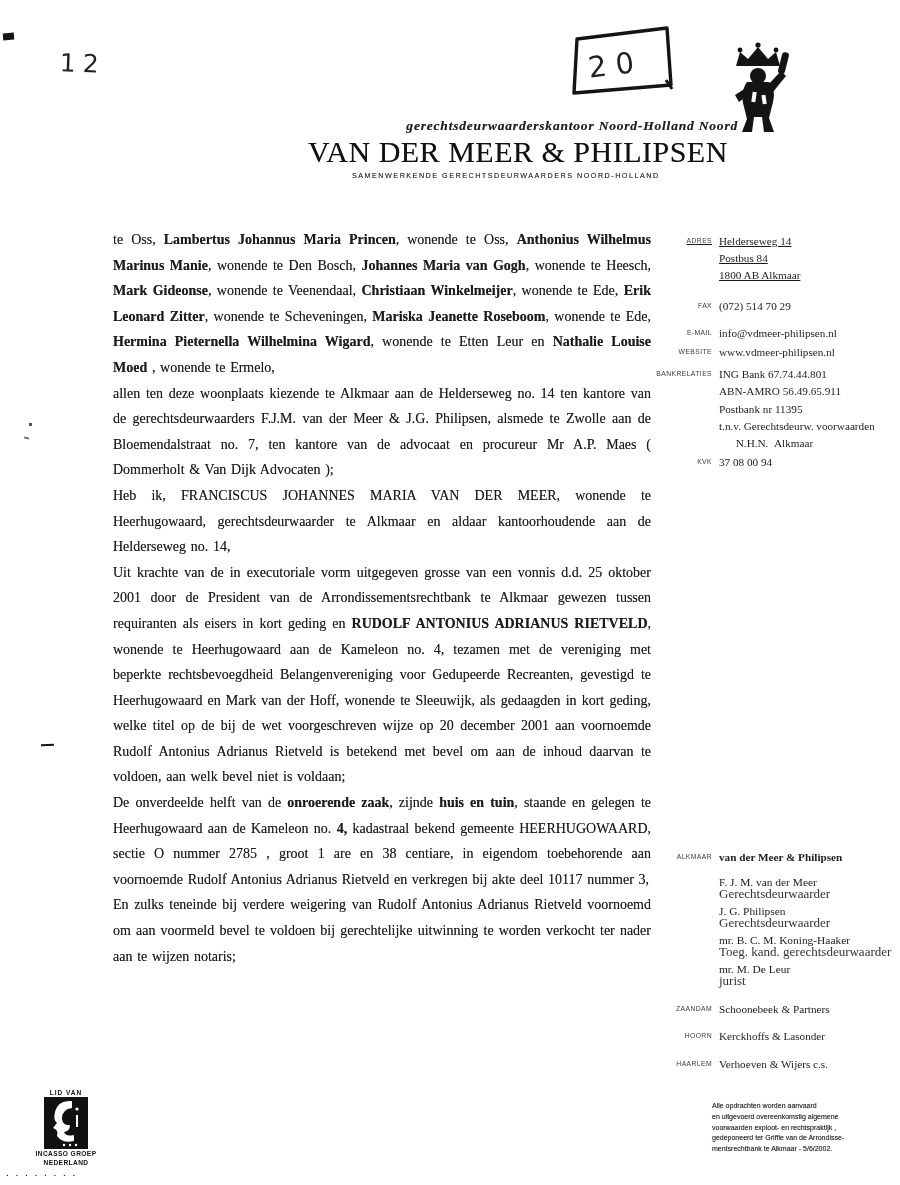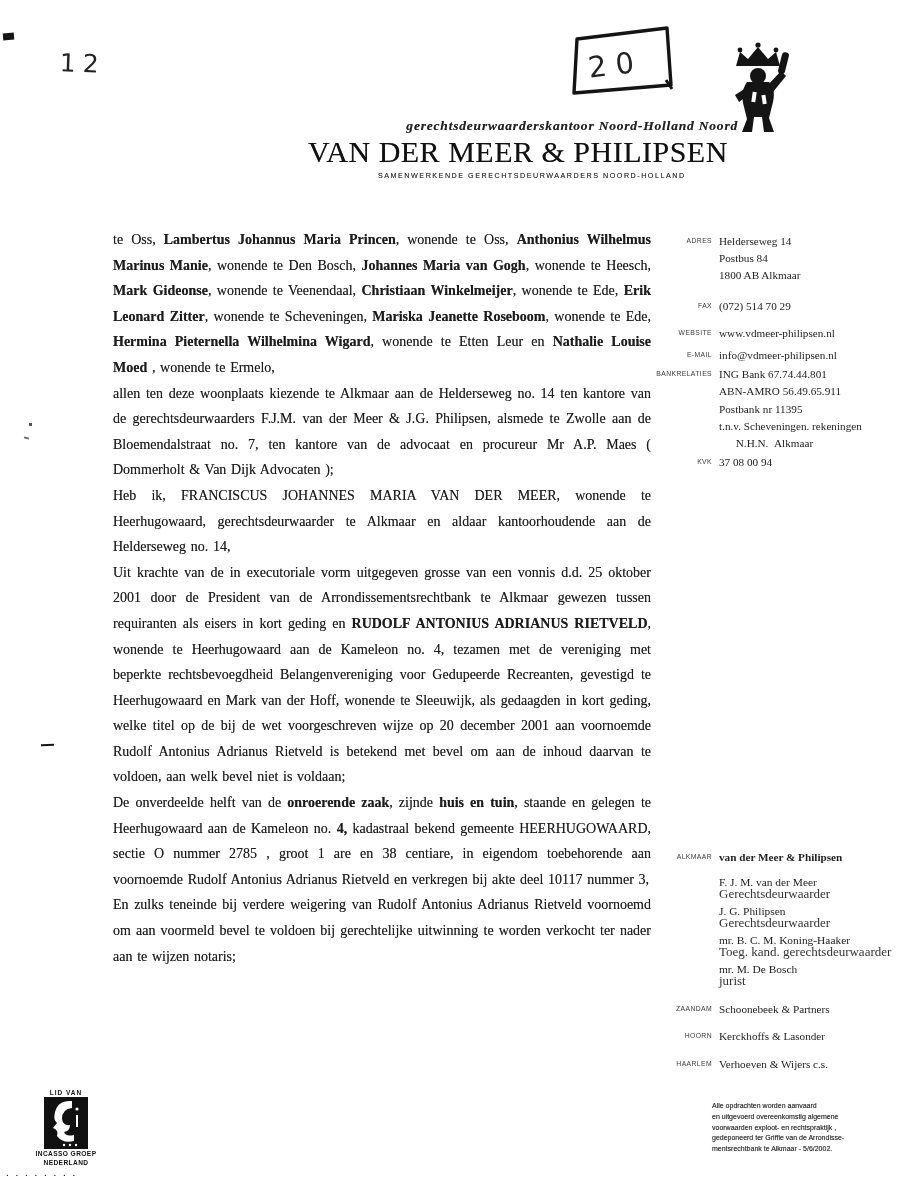--- a/index.html
+++ b/index.html
@@ -5,34 +5,34 @@
   html,body{margin:0;padding:0;background:#e8e8e8;}
   .page{position:relative;width:900px;height:1185px;background:#fff;overflow:hidden;
         font-family:"Liberation Serif",serif;color:#1b1b1b;}
   .scan{text-shadow:0 0 .6px rgba(20,20,20,.55);}
 
   
   .hdr{position:absolute;left:308px;top:118px;width:430px;}
   .office-line{font-style:italic;font-size:13.5px;letter-spacing:.8px;text-align:right;color:#222;font-weight:bold;}
   .firm-name{font-size:30px;letter-spacing:.5px;white-space:nowrap;margin-top:1px;color:#111;}
   .firm-sub{font-family:"Liberation Sans",sans-serif;font-size:7.2px;letter-spacing:1.5px;
-            color:#333;margin:2px 0 0 70px;}
+            color:#333;margin:2px 0 0 44px;}
 
   
   .doc-body{position:absolute;left:113px;top:227px;width:538px;font-size:14px;
             line-height:25.6px;text-align:justify;word-spacing:1.2px;}
   .doc-body p{margin:0;}
   .seizure-heading{font-weight:bold;letter-spacing:1.6px;word-spacing:5px;
                    text-decoration:underline;margin:17px 0 0 0;}
 
   
   .contact-block{position:absolute;left:632px;top:233px;width:268px;}
   .office-block{position:absolute;left:632px;top:849px;width:268px;}
   .srow{display:flex;margin-bottom:10px;}
-  .srow.mb-lg{margin-bottom:13px;}
+  .srow.mb-lg{margin-bottom:13px;text-decoration:underline;}
   .srow.mb-sm{margin-bottom:5px;}
   .srow.mb-xs{margin-bottom:2px;}
   .slab{width:80px;text-align:right;padding-right:7px;flex:none;
         font-family:"Liberation Sans",sans-serif;font-size:6.8px;letter-spacing:.4px;
         color:#3a3a3a;text-transform:uppercase;padding-top:4px;}
   .sval{font-size:11.2px;line-height:17.2px;color:#222;}
   .sval .bold{font-weight:bold;}
   .staff-list{margin-top:9px;}
   .staff{margin-bottom:6px;}
   .staff .nm{font-size:11.4px;line-height:14px;}
@@ -121,39 +121,39 @@
           <div>Postbus 84</div>
           <div>1800 AB Alkmaar</div>
         </div>
       </div>
       <div class="srow">
         <span class="slab">FAX</span>
         <div class="sval">
           <div>(072) 514 70 29</div>
         </div>
       </div>
+      <div class="srow mb-xs">
+        <span class="slab">E-MAIL</span>
+        <div class="sval">
+          <div>info@vdmeer-philipsen.nl</div>
+        </div>
+      </div>
       <div class="srow mb-sm">
         <span class="slab">WEBSITE</span>
         <div class="sval">
           <div>www.vdmeer-philipsen.nl</div>
-        </div>
-      </div>
-      <div class="srow mb-xs">
-        <span class="slab">E-MAIL</span>
-        <div class="sval">
-          <div>info@vdmeer-philipsen.nl</div>
         </div>
       </div>
       <div class="srow mb-xs">
         <span class="slab">BANKRELATIES</span>
         <div class="sval">
           <div>ING Bank 67.74.44.801</div>
           <div>ABN-AMRO 56.49.65.911</div>
           <div>Postbank nr 11395</div>
-          <div>t.n.v. Scheveningen. rekeningen</div>
+          <div>t.n.v. Gerechtsdeurw. voorwaarden</div>
           <div>&nbsp;&nbsp;&nbsp;&nbsp;&nbsp;&nbsp;N.H.N.&nbsp;&nbsp;Alkmaar</div>
         </div>
       </div>
       <div class="srow">
         <span class="slab">KVK</span>
         <div class="sval">
           <div>37 08 00 94</div>
         </div>
       </div>
     </div>
@@ -170,21 +170,21 @@
             </div>
             <div class="staff">
               <div class="nm">J. G. Philipsen</div>
               <div class="rl">Gerechtsdeurwaarder</div>
             </div>
             <div class="staff">
               <div class="nm">mr. B. C. M. Koning-Haaker</div>
               <div class="rl">Toeg. kand. gerechtsdeurwaarder</div>
             </div>
             <div class="staff">
-              <div class="nm">mr. M. De Bosch</div>
+              <div class="nm">mr. M. De Leur</div>
               <div class="rl">jurist</div>
             </div>
           </div>
         </div>
       </div>
       <div class="srow">
         <span class="slab">ZAANDAM</span>
         <div class="sval">
           <div>Schoonebeek &amp; Partners</div>
         </div>

